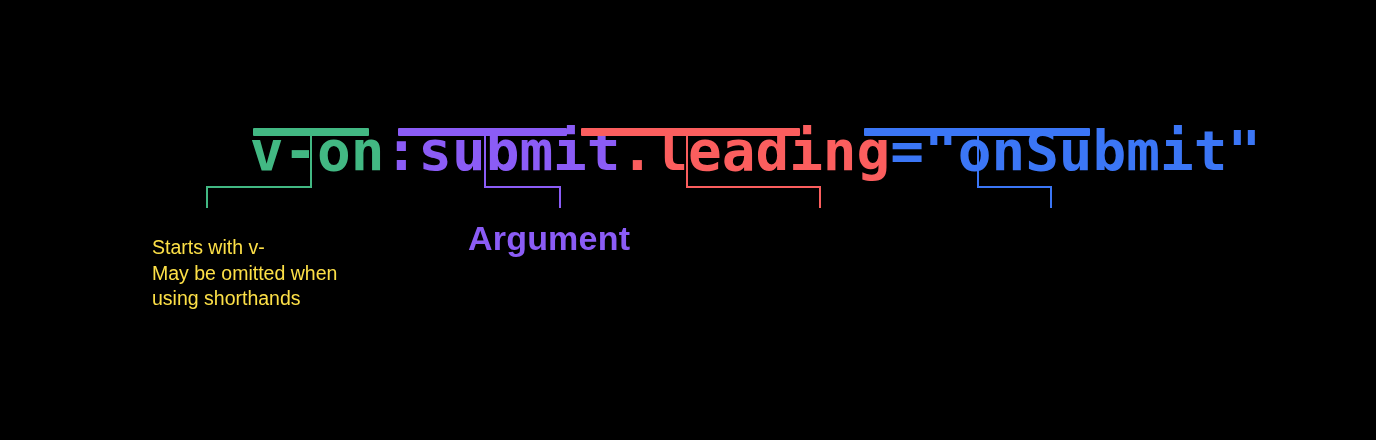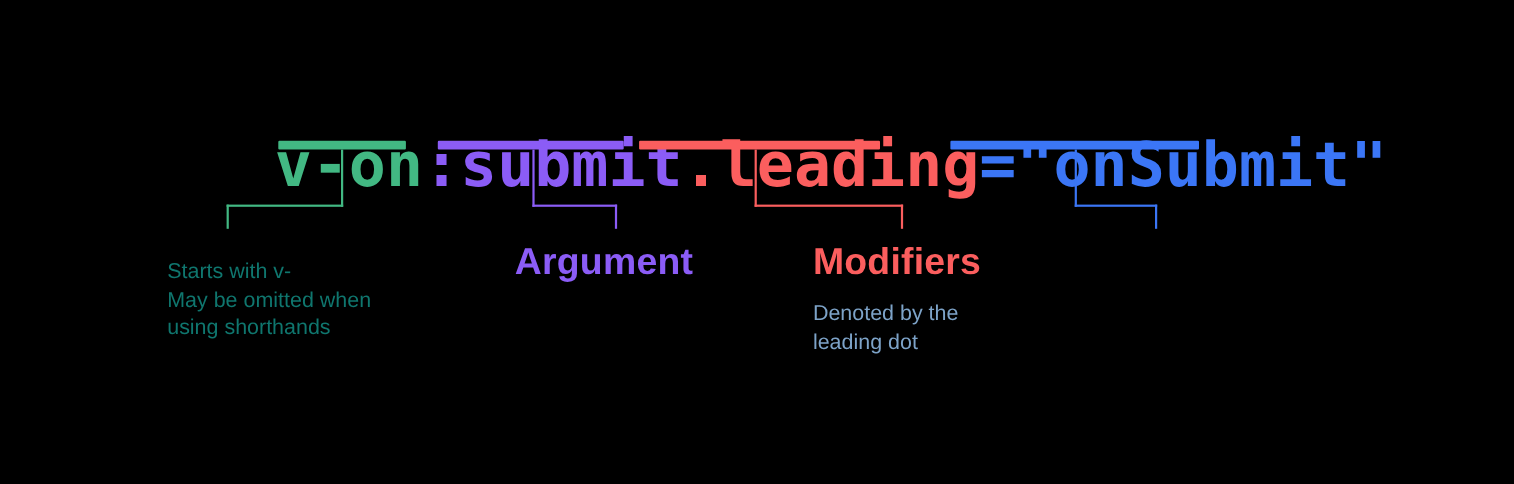--- a/index.html
+++ b/index.html
@@ -95,29 +95,24 @@
 
   <div class="conn-v" style="left: 686px; top: 136px; height: 52px; background: rgb(251, 94, 94);"></div>
   <div class="conn-h" style="left: 686px; width: 135px; top: 186px; background: rgb(251, 94, 94);"></div>
   <div class="conn-v" style="left: 819px; top: 186px; height: 22px; background: rgb(251, 94, 94);"></div>
 
   <div class="conn-v" style="left: 977px; top: 136px; height: 52px; background: rgb(59, 118, 246);"></div>
   <div class="conn-h" style="left: 977px; width: 75px; top: 186px; background: rgb(59, 118, 246);"></div>
   <div class="conn-v" style="left: 1050px; top: 186px; height: 22px; background: rgb(59, 118, 246);"></div>
 
   <div class="label-block" style="left: 152px; top: 219px; width: 300px;">
-    <div class="label-desc" style="color: #0f766e;">Starts with v-
+    <div class="label-desc" style="color: #fde047;">Starts with v-
 May be omitted when
 using shorthands</div>
   </div>
 
   <div class="label-block" style="left: 468px; top: 219px; width: 270px;">
     <div class="label-title" style="color: rgb(139, 92, 246);">Argument</div>
   </div>
 
-  <div class="label-block" style="left: 739px; top: 219px; width: 250px;">
-    <div class="label-title" style="color: rgb(251, 94, 94);">Modifiers</div>
-    <div class="label-desc" style="color: rgb(125, 163, 200);">Denoted by the
-leading dot</div>
-  </div>
 
 
 </div>
 
 </body></html>

